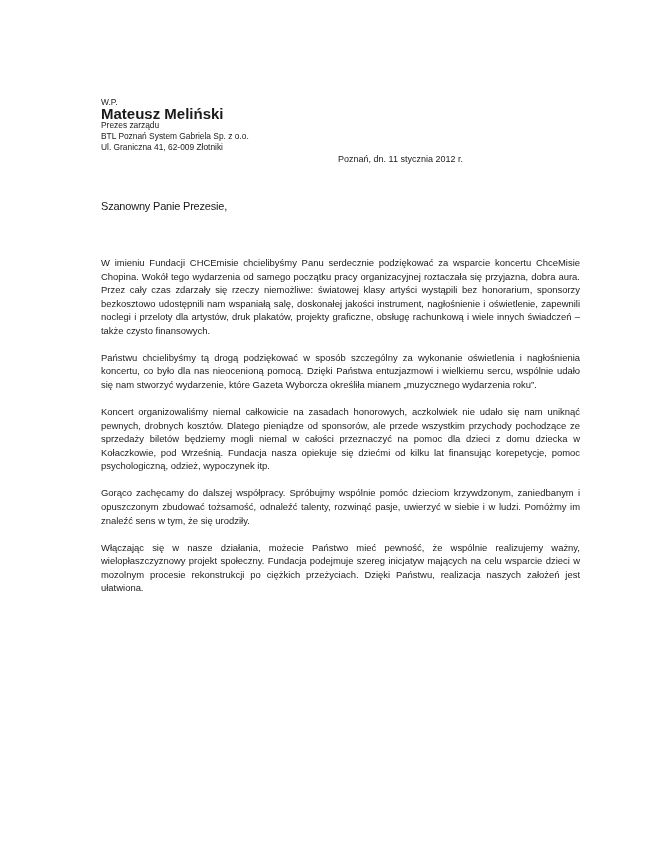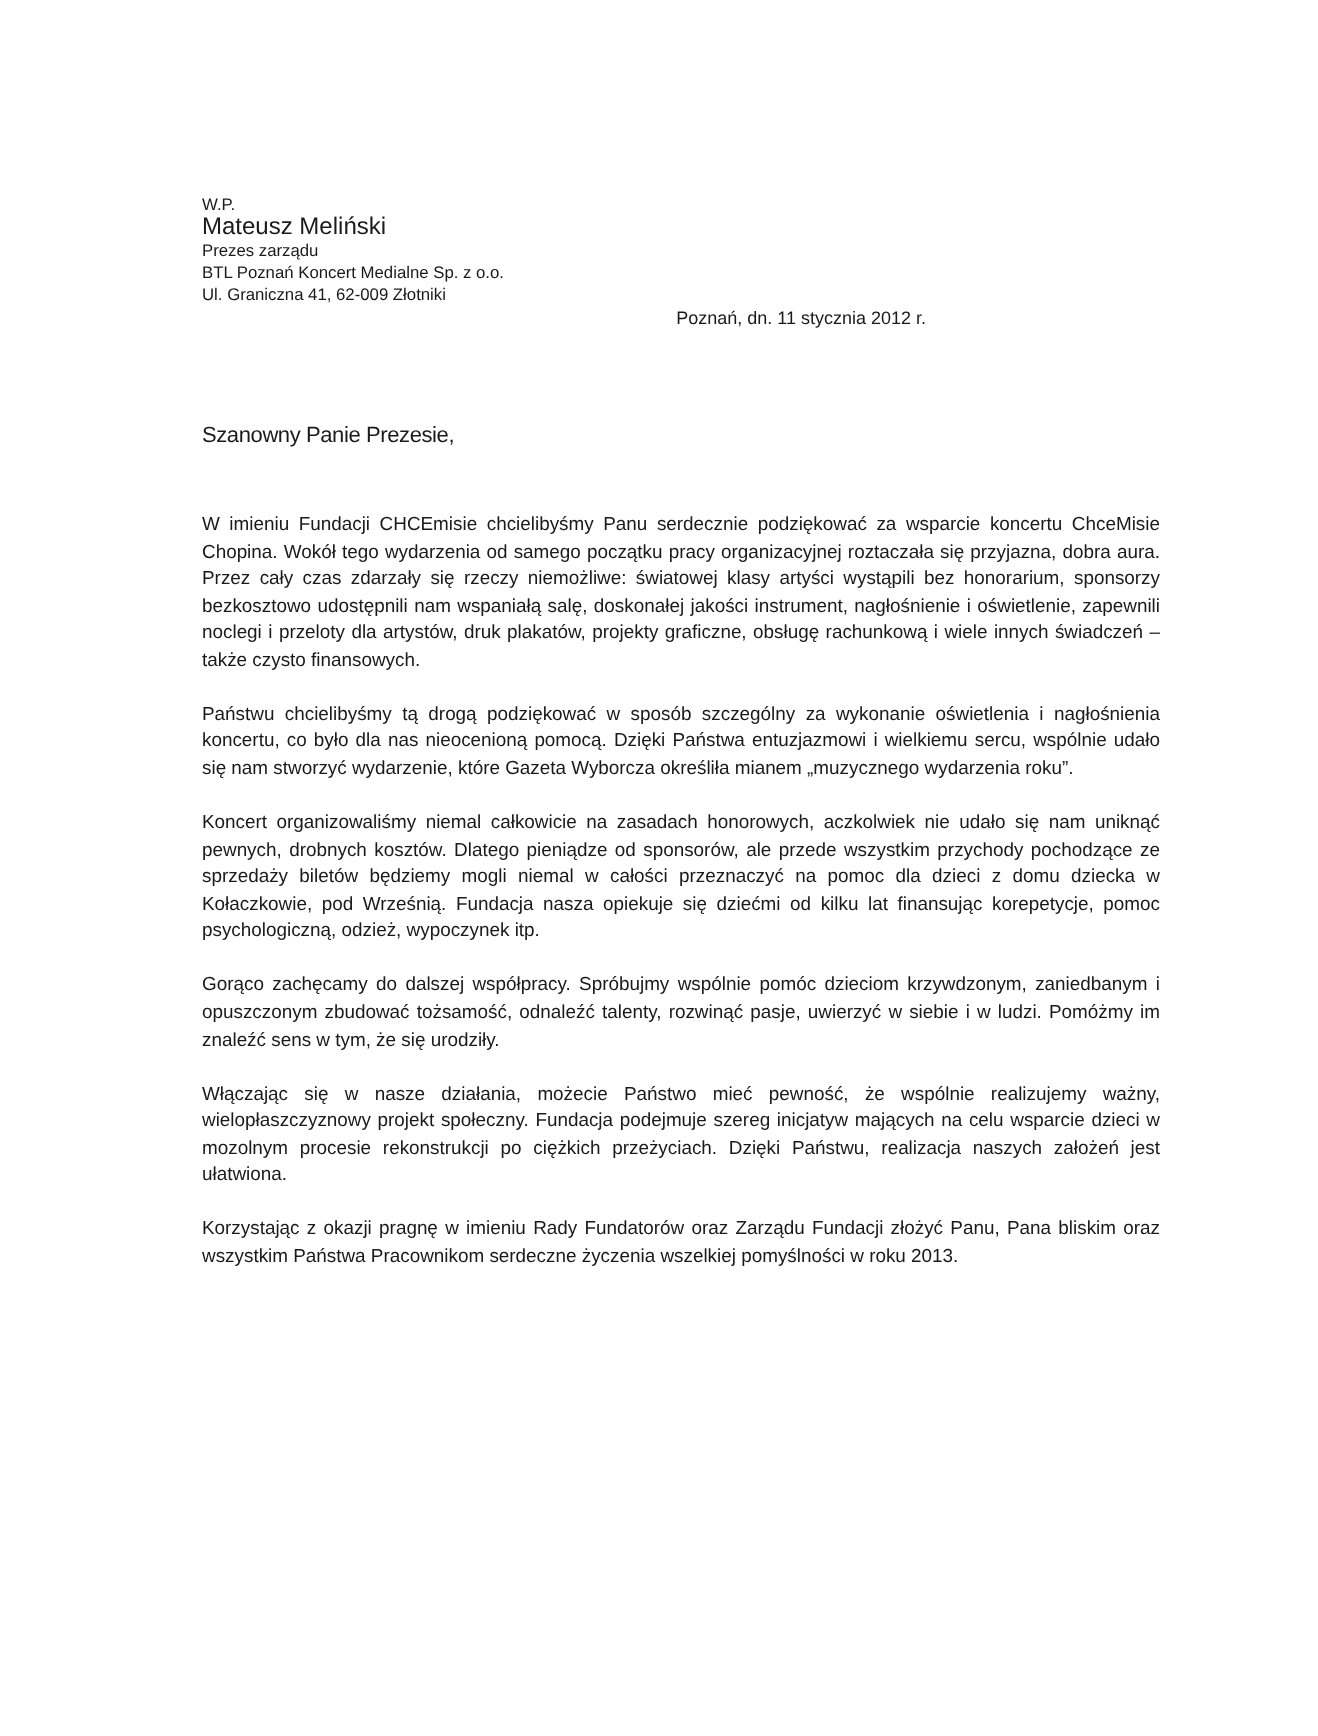--- a/index.html
+++ b/index.html
@@ -1,48 +1,47 @@
 <!DOCTYPE html>
 <html><head>
 <meta charset="utf-8">
 <style>
   html, body { margin: 0; padding: 0; background: #ffffff; }
   body { width: 659px; height: 868px; position: relative; overflow: hidden;
          font-family: "Liberation Sans", "DejaVu Sans", sans-serif; color: #1a1a1a; }
   .page { position: absolute; left: 0; top: 0; width: 542px; height: 868px; background: #fff; }
   .recipient { position: absolute; left: 101px; top: 97px; font-size: 8.4px; line-height: 11.3px; }
   .recipient div { white-space: nowrap; }
-  .recipient .name { font-size: 12px; }
+  .recipient .name { font-size: 15px; font-weight: bold; }
   .date { position: absolute; right: 79px; top: 154px; font-size: 9px; white-space: nowrap; }
-  .salutation { position: absolute; left: 101px; top: 212px; font-size: 11px; letter-spacing: -0.2px; white-space: nowrap; }
+  .salutation { position: absolute; left: 101px; top: 200px; font-size: 11px; letter-spacing: -0.2px; white-space: nowrap; }
   .body { position: absolute; left: 101px; top: 237px; width: 479px; font-size: 9.45px; line-height: 13.55px; margin-top: 19px; }
   .body p { margin: 0 0 13.6px 0; text-align: justify; text-align-last: left; }
   .signature { position: absolute; right: 78px; top: 676px; text-align: right; font-size: 9.3px; line-height: 15.5px; }
   .signature div { white-space: nowrap; }
 </style>
 </head>
 <body>
 
 <div class="page">
 
   <div class="recipient">
     <div>W.P.</div>
     <div class="name">Mateusz Meliński</div>
     <div>Prezes zarządu</div>
-    <div>BTL Poznań Koncert Medialne Sp. z o.o.</div>
+    <div>BTL Poznań System Gabriela Sp. z o.o.</div>
     <div>Ul. Graniczna 41, 62-009 Złotniki</div>
   </div>
 
   <div class="date">Poznań, dn. 11 stycznia 2012 r.</div>
 
   <div class="salutation">Szanowny Panie Prezesie,</div>
 
   <div class="body">
     <p>W imieniu Fundacji CHCEmisie chcielibyśmy Panu serdecznie podziękować za wsparcie koncertu ChceMisie Chopina. Wokół tego wydarzenia od samego początku pracy organizacyjnej roztaczała się przyjazna, dobra aura. Przez cały czas zdarzały się rzeczy niemożliwe: światowej klasy artyści wystąpili bez honorarium, sponsorzy bezkosztowo udostępnili nam wspaniałą salę, doskonałej jakości instrument, nagłośnienie i oświetlenie, zapewnili noclegi i przeloty dla artystów, druk plakatów, projekty graficzne, obsługę rachunkową i wiele innych świadczeń – także czysto finansowych.</p>
     <p>Państwu chcielibyśmy tą drogą podziękować w sposób szczególny za wykonanie oświetlenia i nagłośnienia koncertu, co było dla nas nieocenioną pomocą. Dzięki Państwa entuzjazmowi i wielkiemu sercu, wspólnie udało się nam stworzyć wydarzenie, które Gazeta Wyborcza określiła mianem „muzycznego wydarzenia roku”.</p>
     <p>Koncert organizowaliśmy niemal całkowicie na zasadach honorowych, aczkolwiek nie udało się nam uniknąć pewnych, drobnych kosztów. Dlatego pieniądze od sponsorów, ale przede wszystkim przychody pochodzące ze sprzedaży biletów będziemy mogli niemal w całości przeznaczyć na pomoc dla dzieci z domu dziecka w Kołaczkowie, pod Wrześnią. Fundacja nasza opiekuje się dziećmi od kilku lat finansując korepetycje, pomoc psychologiczną, odzież, wypoczynek itp.</p>
     <p>Gorąco zachęcamy do dalszej współpracy. Spróbujmy wspólnie pomóc dzieciom krzywdzonym, zaniedbanym i opuszczonym zbudować tożsamość, odnaleźć talenty, rozwinąć pasje, uwierzyć w siebie i w ludzi. Pomóżmy im znaleźć sens w tym, że się urodziły.</p>
     <p>Włączając się w nasze działania, możecie Państwo mieć pewność, że wspólnie realizujemy ważny, wielopłaszczyznowy projekt społeczny. Fundacja podejmuje szereg inicjatyw mających na celu wsparcie dzieci w mozolnym procesie rekonstrukcji po ciężkich przeżyciach. Dzięki Państwu, realizacja naszych założeń jest ułatwiona.</p>
-    <p>Korzystając z okazji pragnę w imieniu Rady Fundatorów oraz Zarządu Fundacji złożyć Panu, Pana bliskim oraz wszystkim Państwa Pracownikom serdeczne życzenia wszelkiej pomyślności w roku 2013.</p>
   </div>
 
 
 </div>
 
 </body></html>

